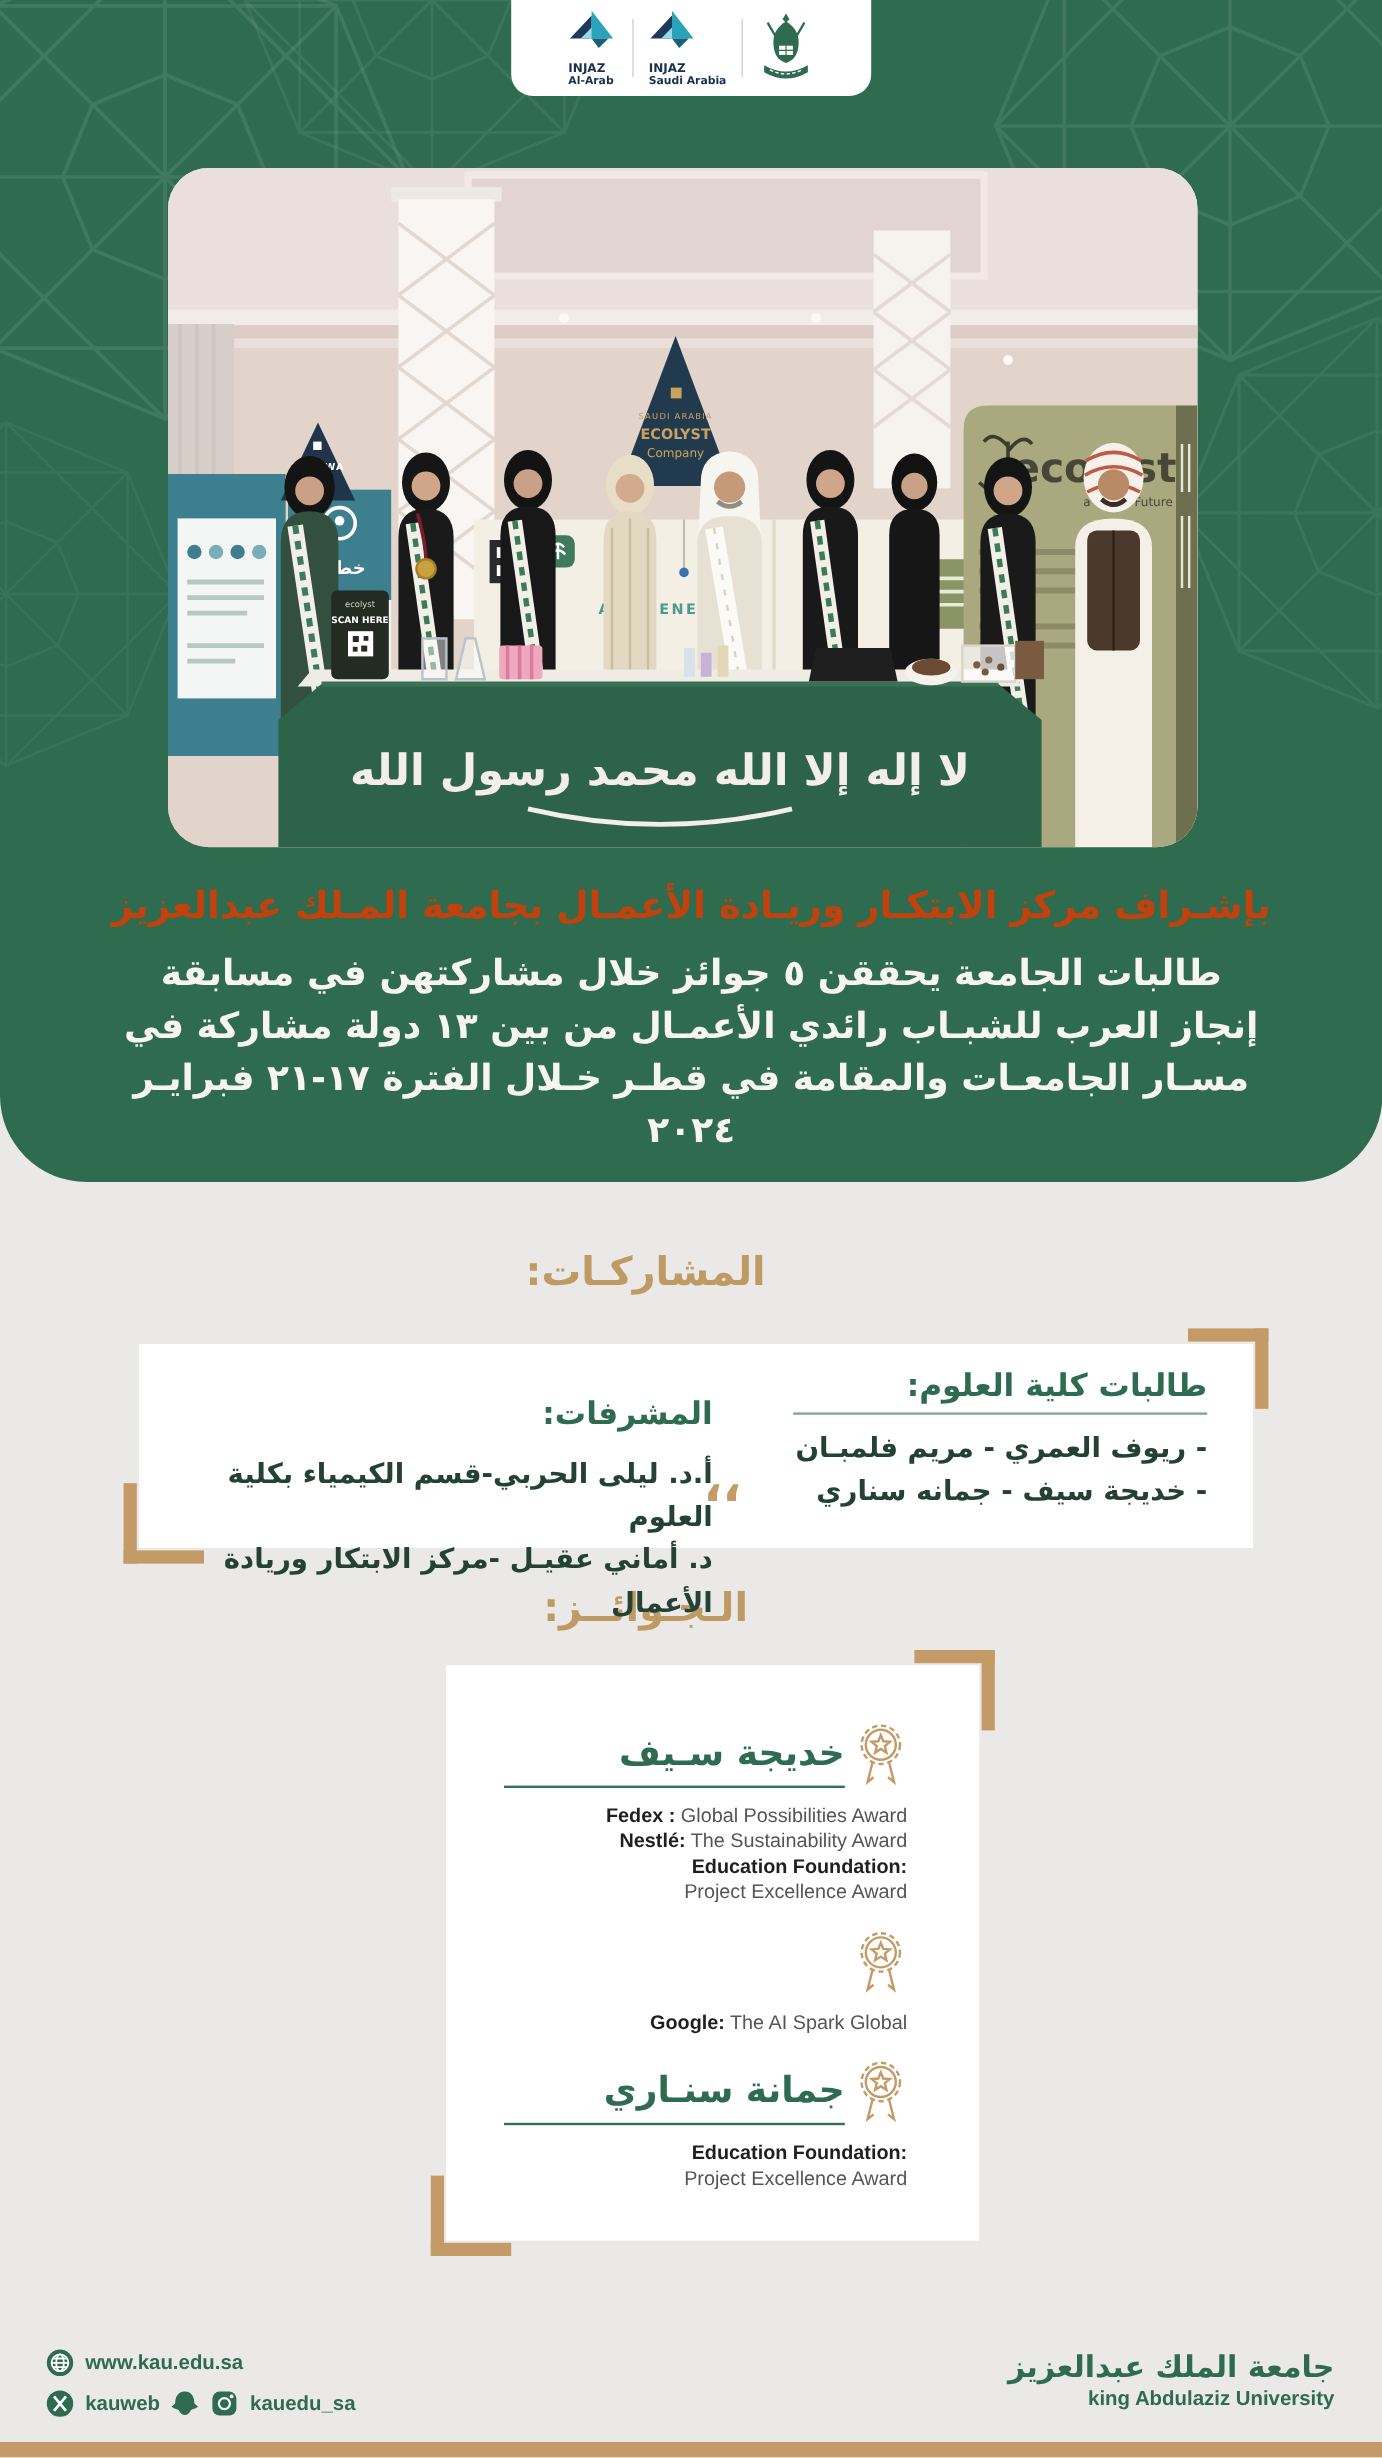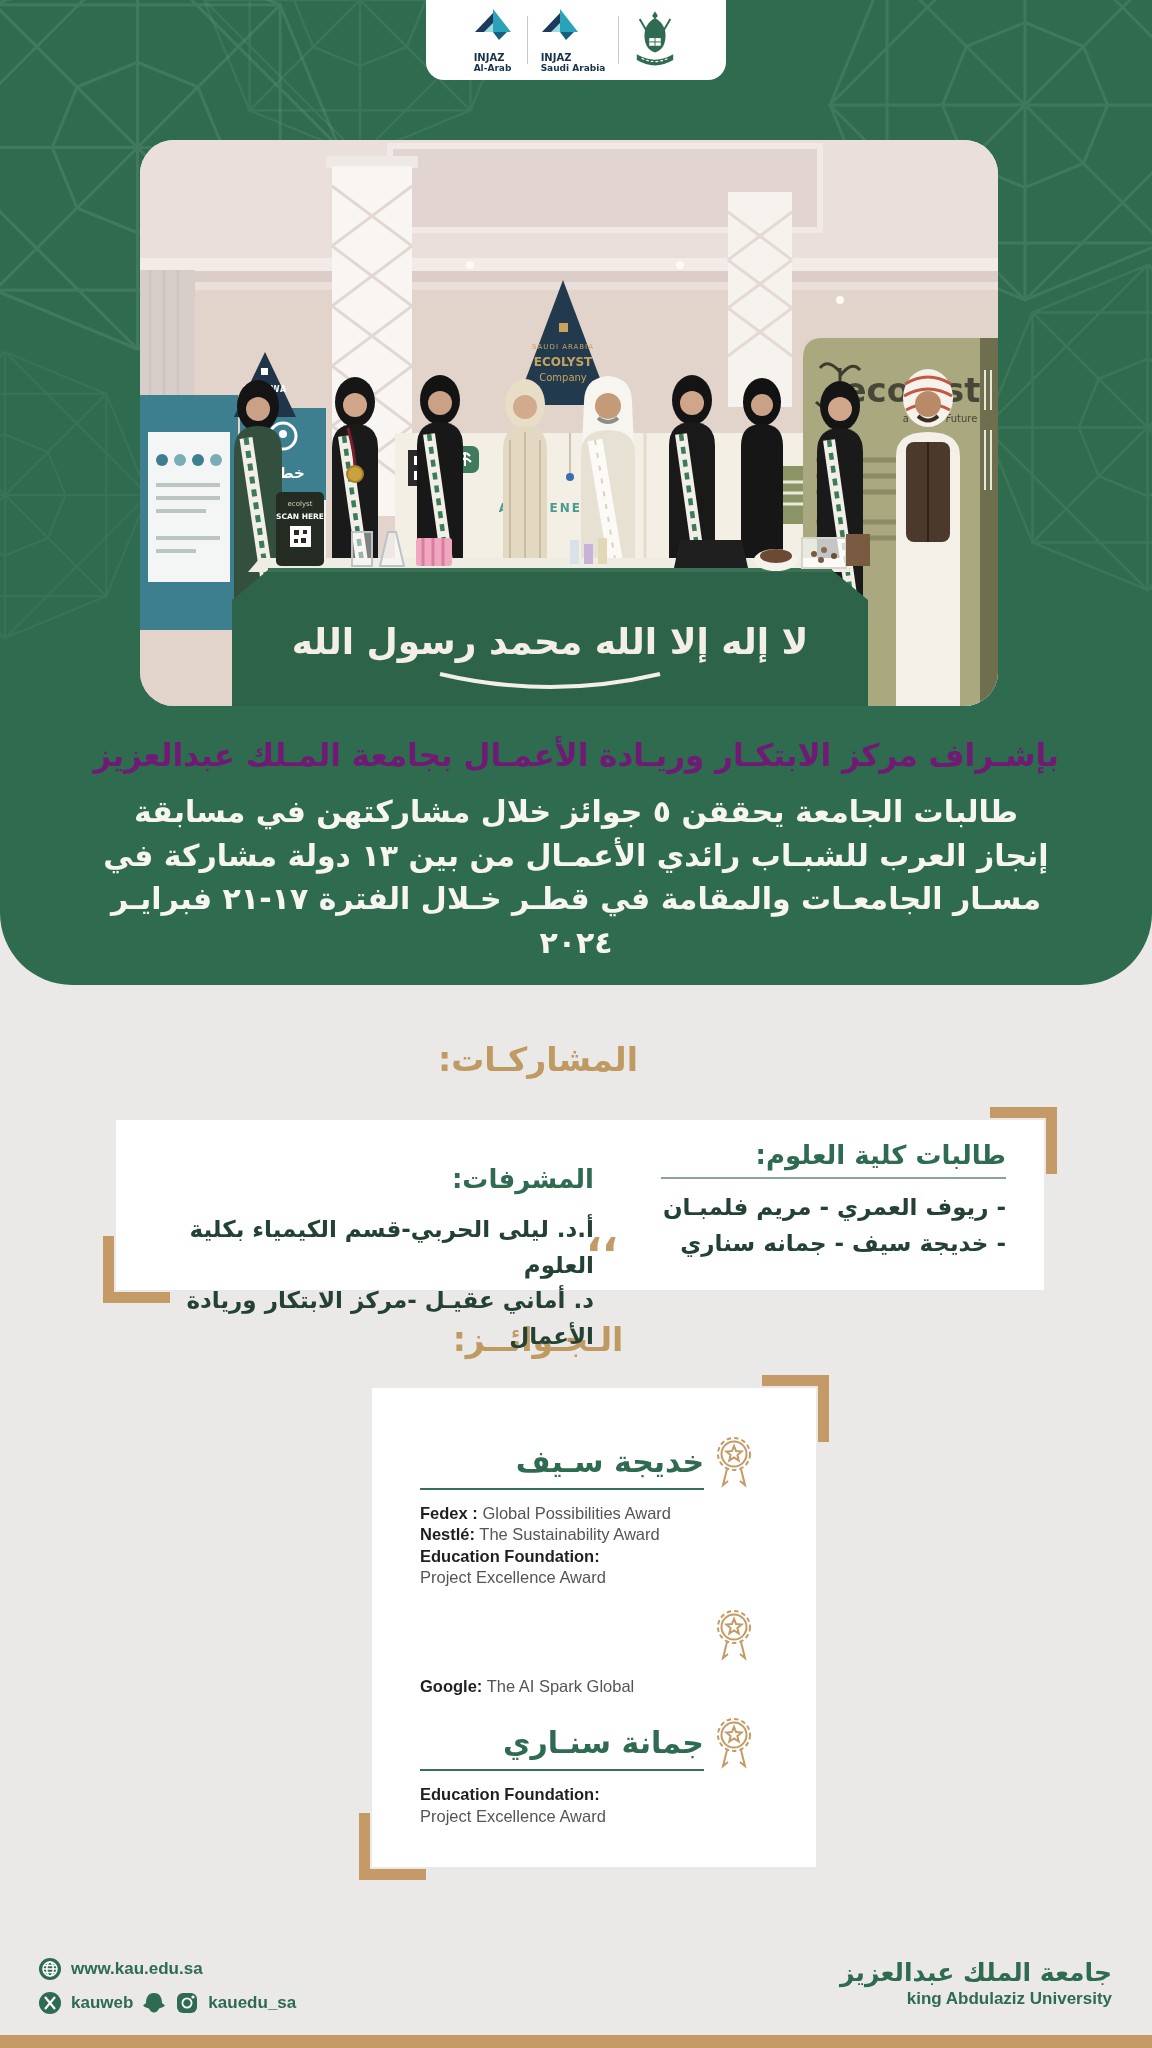--- a/index.html
+++ b/index.html
@@ -15,21 +15,21 @@
        display:flex;align-items:center;justify-content:center;gap:13px;z-index:5;}
   .logo-block{display:flex;flex-direction:column;align-items:flex-start;}
   .logo-text1{font-size:10px;font-weight:bold;color:#16324f;line-height:1.05;margin-top:12px;}
   .logo-text2{font-size:9px;font-weight:bold;color:#16324f;line-height:1.05;}
   .vdiv{width:1px;height:48px;background:#c8c8c8;}
   
   .photo{position:absolute;left:140px;top:140px;width:858px;height:566px;border-radius:34px;
          overflow:hidden;background:#e6dad5;z-index:2;}
   
   .sup-line{position:absolute;left:0;top:737px;width:1152px;text-align:center;direction:rtl;
-            color:#701a75;font-size:31px;font-weight:bold;z-index:3;}
+            color:#c2410c;font-size:31px;font-weight:bold;z-index:3;}
   .announce{position:absolute;left:100px;top:790px;width:952px;text-align:center;direction:rtl;
             color:#f7f5ef;font-size:30px;font-weight:bold;line-height:1.45;z-index:3;}
   
   .sec-head{position:absolute;left:0;width:1076px;text-align:center;direction:rtl;
             color:#bf9a62;font-size:33px;font-weight:bold;}
   .sec-head.participants{top:1040px;}
   .sec-head.awards{top:1320px;}
   
   .bracket{position:absolute;width:56px;height:56px;z-index:1;}
   .bracket.tr{top:-13px;right:-13px;border-top:11px solid #c49a66;border-right:11px solid #c49a66;}
@@ -46,21 +46,21 @@
   .p-row{color:#244233;font-size:23px;font-weight:bold;text-align:right;line-height:1.55;}
   .quote{position:absolute;left:470px;top:92px;color:#c49a66;font-size:42px;font-weight:bold;z-index:3;}
   
   .a-card{position:absolute;left:372px;top:1388px;width:444px;background:#fff;
           padding:0;box-sizing:border-box;}
   .a-inner{position:relative;z-index:2;background:#fff;padding:46px 60px 40px 48px;}
   .name-row{display:flex;direction:rtl;align-items:flex-end;margin-bottom:13px;}
   .rosette{flex:none;margin-right:0;margin-left:8px;}
   .name-box{flex:1;border-bottom:2px solid #35705a;padding-bottom:9px;
             color:#2e6b51;font-size:30px;font-weight:bold;text-align:right;direction:rtl;}
-  .award-lines{direction:ltr;text-align:left;margin-bottom:18px;
+  .award-lines{direction:ltr;text-align:right;margin-bottom:18px;
                font-family:"Liberation Sans","DejaVu Sans",sans-serif;}
   .award-line{font-size:16.5px;line-height:1.3;color:#555;}
   .award-line .sponsor{font-weight:bold;color:#1f1f1f;}
   .award-line.stacked .sponsor{display:block;}
   
   .footer-left{position:absolute;left:38px;top:1954px;color:#2e6b50;z-index:2;}
   .f-row{display:flex;align-items:center;gap:9px;height:30px;margin-bottom:4px;
          font-family:"Liberation Sans","DejaVu Sans",sans-serif;}
   .f-row .handle{font-size:17px;font-weight:bold;color:#2e6b50;}
   .footer-right{position:absolute;right:40px;top:1958px;text-align:right;color:#2e6b50;z-index:2;}

